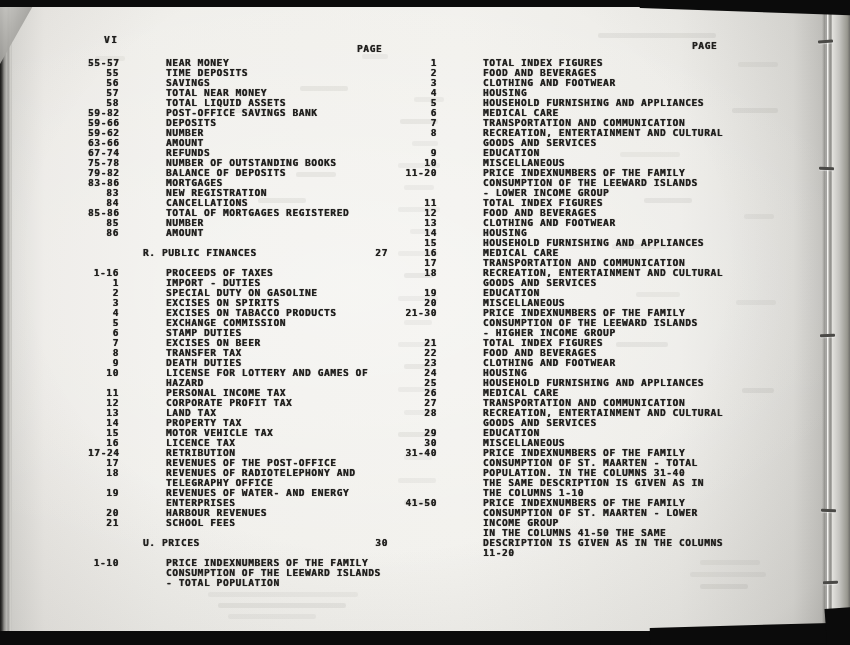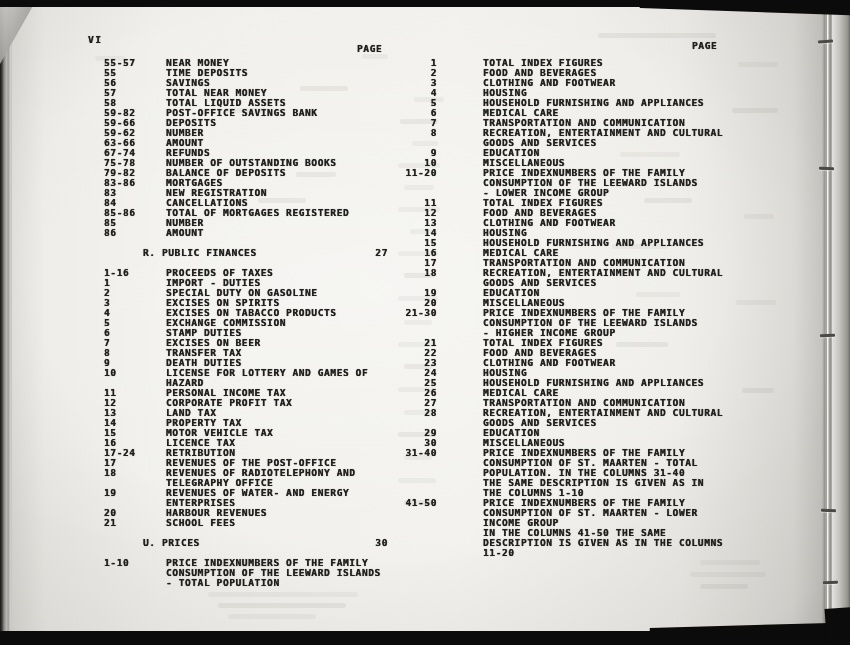--- a/index.html
+++ b/index.html
@@ -30,30 +30,30 @@
   .bar-bottom-right{position:absolute;left:650px;top:628px;width:220px;height:20px;background:#0b0b0b;
     transform:rotate(-1.6deg);transform-origin:left center;z-index:4;}
   .strip-bottom-black{position:absolute;left:826px;top:608px;width:26px;height:44px;background:#0b0b0b;
     transform:rotate(-4deg);z-index:4;}
   .strip-top-black{position:absolute;left:826px;top:0;width:26px;height:14px;background:#0b0b0b;z-index:4;}
 
   
   .t,.col{font:700 9.5px/10px "DejaVu Sans Mono",monospace;letter-spacing:.6px;color:#201f1d;
     text-shadow:0 0 .7px rgba(32,31,29,.85), .4px .4px .5px rgba(32,31,29,.35);white-space:pre;}
   .t{position:absolute;z-index:6;}
-  #vi{left:88px;top:35px;letter-spacing:1.6px;}
+  #vi{left:104px;top:35px;letter-spacing:1.6px;}
   #page-left{left:357px;top:44px;}
   #page-right{left:692px;top:41px;}
 
   .col{position:absolute;z-index:6;}
   #col-left{left:88px;top:58px;width:302px;height:532px;}
   #col-right{left:395px;top:58px;width:345px;height:502px;}
   .col .line{position:absolute;left:0;height:10px;width:100%;}
   .col span{position:absolute;top:0;}
-  #col-left .num{left:16px;width:31px;}
+  #col-left .num{left:0;width:31px;text-align:right;}
   #col-left .title{left:78px;}
   #col-left .title.section{left:55px;}
   #col-left .pg{left:270px;width:30px;text-align:right;}
   #col-right .num{left:0;width:42px;text-align:right;}
   #col-right .title{left:88px;}
 
   
   .ghost{position:absolute;height:5px;background:#57564f;opacity:.06;border-radius:2px;
     filter:blur(.6px);z-index:1;}
 </style>

